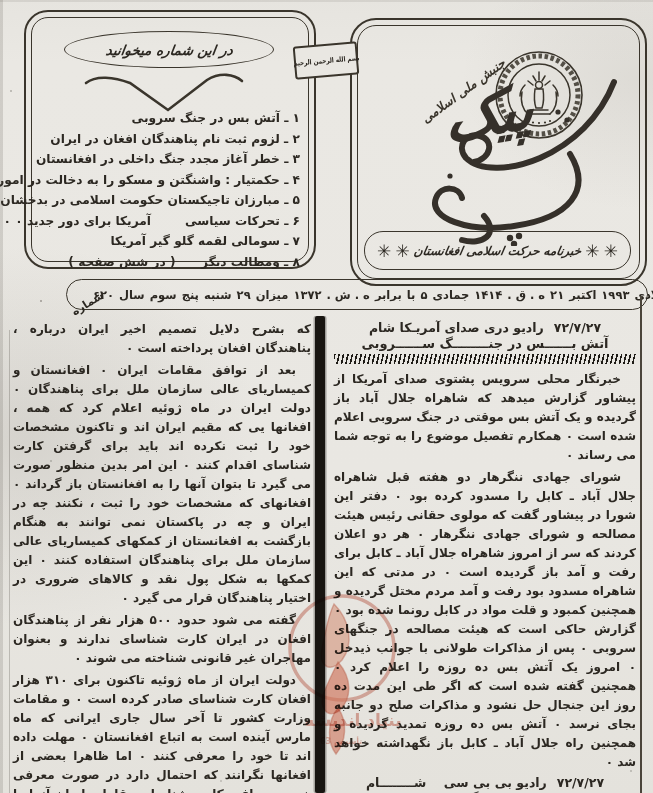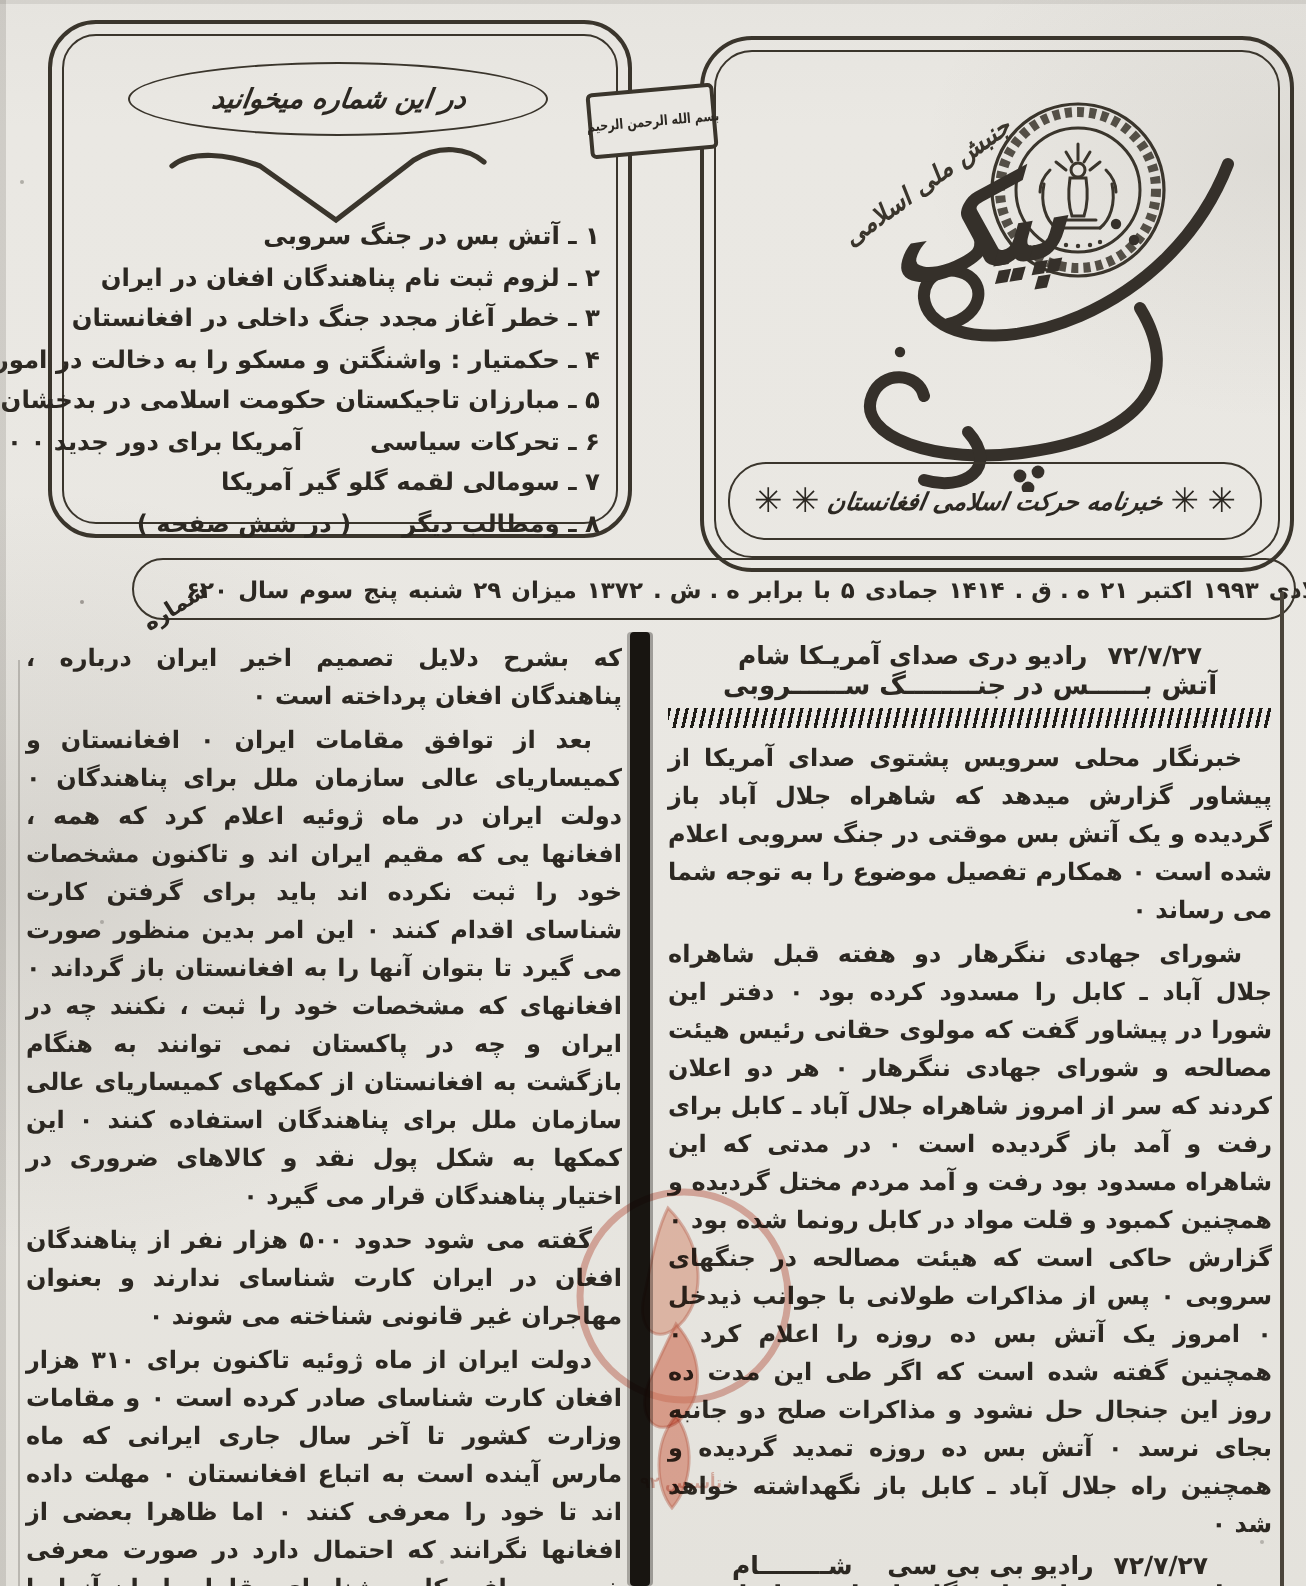--- a/index.html
+++ b/index.html
@@ -220,16 +220,17 @@
   </div>
 
   <svg class="watermark wm-svg" width="150" height="130" viewBox="0 0 150 130">
     <circle cx="70" cy="62" r="52" fill="none" stroke="rgba(205,110,92,0.5)" stroke-width="3.5"></circle>
     <path d="M62,18 C78,34 82,58 70,74 C58,88 46,80 50,62 C54,44 56,30 62,18 Z" fill="rgba(235,165,142,0.6)" stroke="rgba(205,110,92,0.45)" stroke-width="1.5"></path>
     <path d="M66,76 C80,92 80,112 68,124 C56,134 46,122 52,106 C58,92 62,84 66,76 Z" fill="rgba(230,130,105,0.65)" stroke="rgba(205,110,92,0.45)" stroke-width="1.5"></path>
   </svg>
   <svg class="watermark" style="left:318px; top:706px;" width="40" height="60" viewBox="0 0 40 60">
     <path d="M20,2 C30,16 28,36 18,48 C10,38 8,16 20,2 Z" fill="rgba(230,130,105,0.6)" stroke="rgba(205,110,92,0.45)" stroke-width="1.5"></path>
   </svg>
-  <div class="watermark wm-sub">تأسیس ۹۲</div>
+  <div class="watermark wm-title">بنیاد اندیشه</div>
+  <div class="watermark wm-sub">تأسیس 63</div>
 
   <div class="speckles"></div>
 </div>
 
 </body></html>

